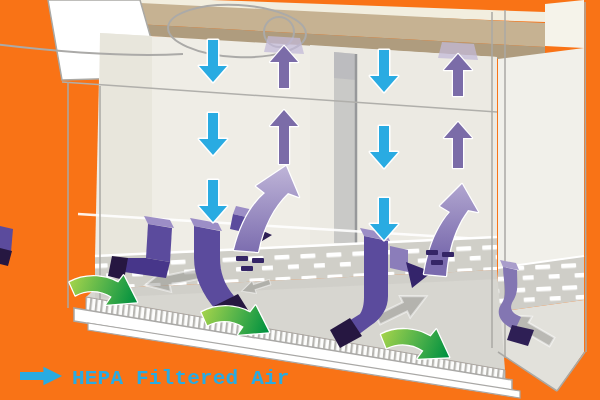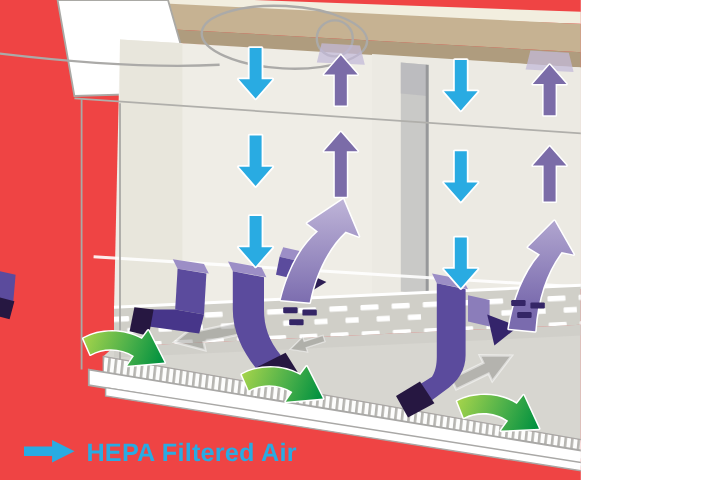--- a/index.html
+++ b/index.html
@@ -1,17 +1,17 @@
 <!DOCTYPE html>
 <html><head>
 <meta charset="utf-8">
 <style>
   html,body{margin:0;padding:0;background:#fff;}
-  #stage{width:484px;height:400px;position:relative;background:#ef4444;overflow:hidden;
-         font-family:Liberation Sans, sans-serif;}
+  #stage{width:600px;height:400px;position:relative;background:#f97316;overflow:hidden;
+         font-family:Liberation Mono, monospace;}
   svg{display:block;}
   .outline{stroke:#aaa9a5;stroke-width:1.5;fill:none;}
   .straight-arrow{stroke:#fff;stroke-linejoin:round;paint-order:stroke;}
   .blue{stroke-width:3;}
   .purp{stroke-width:2.5;}
   .legend-text{font-weight:700;font-size:21px;letter-spacing:.2px;}
 </style>
 </head>
 <body>
 

